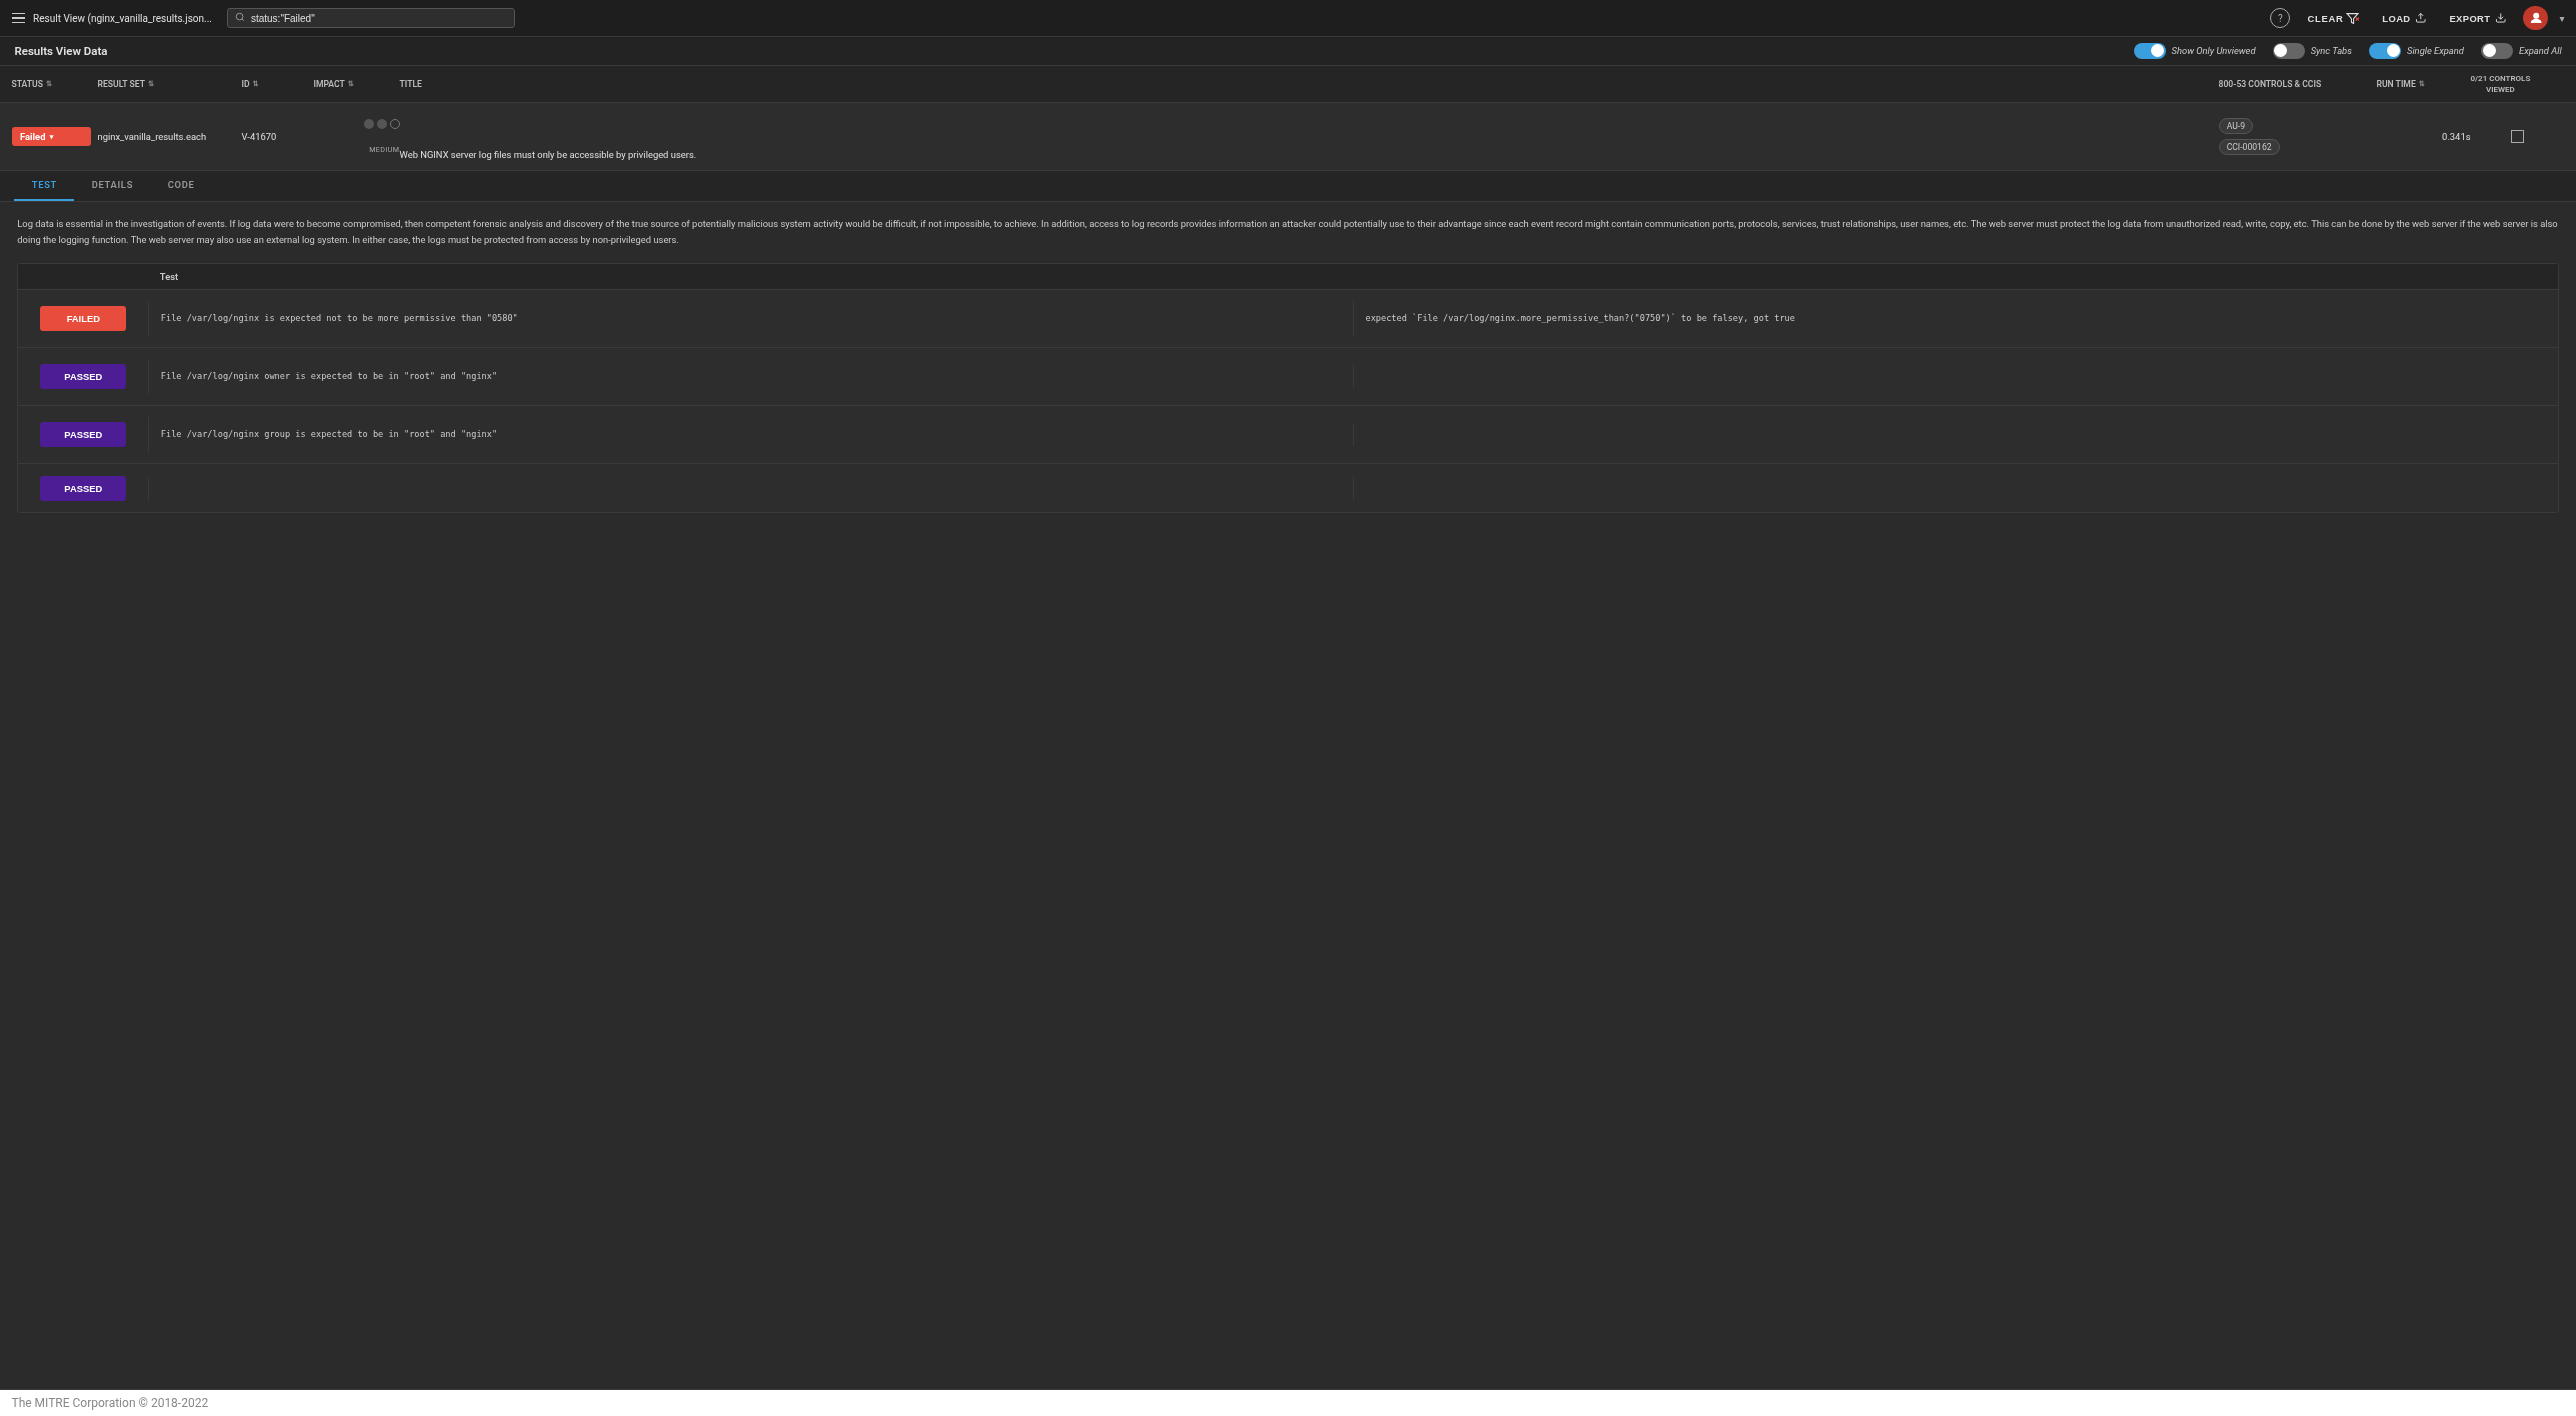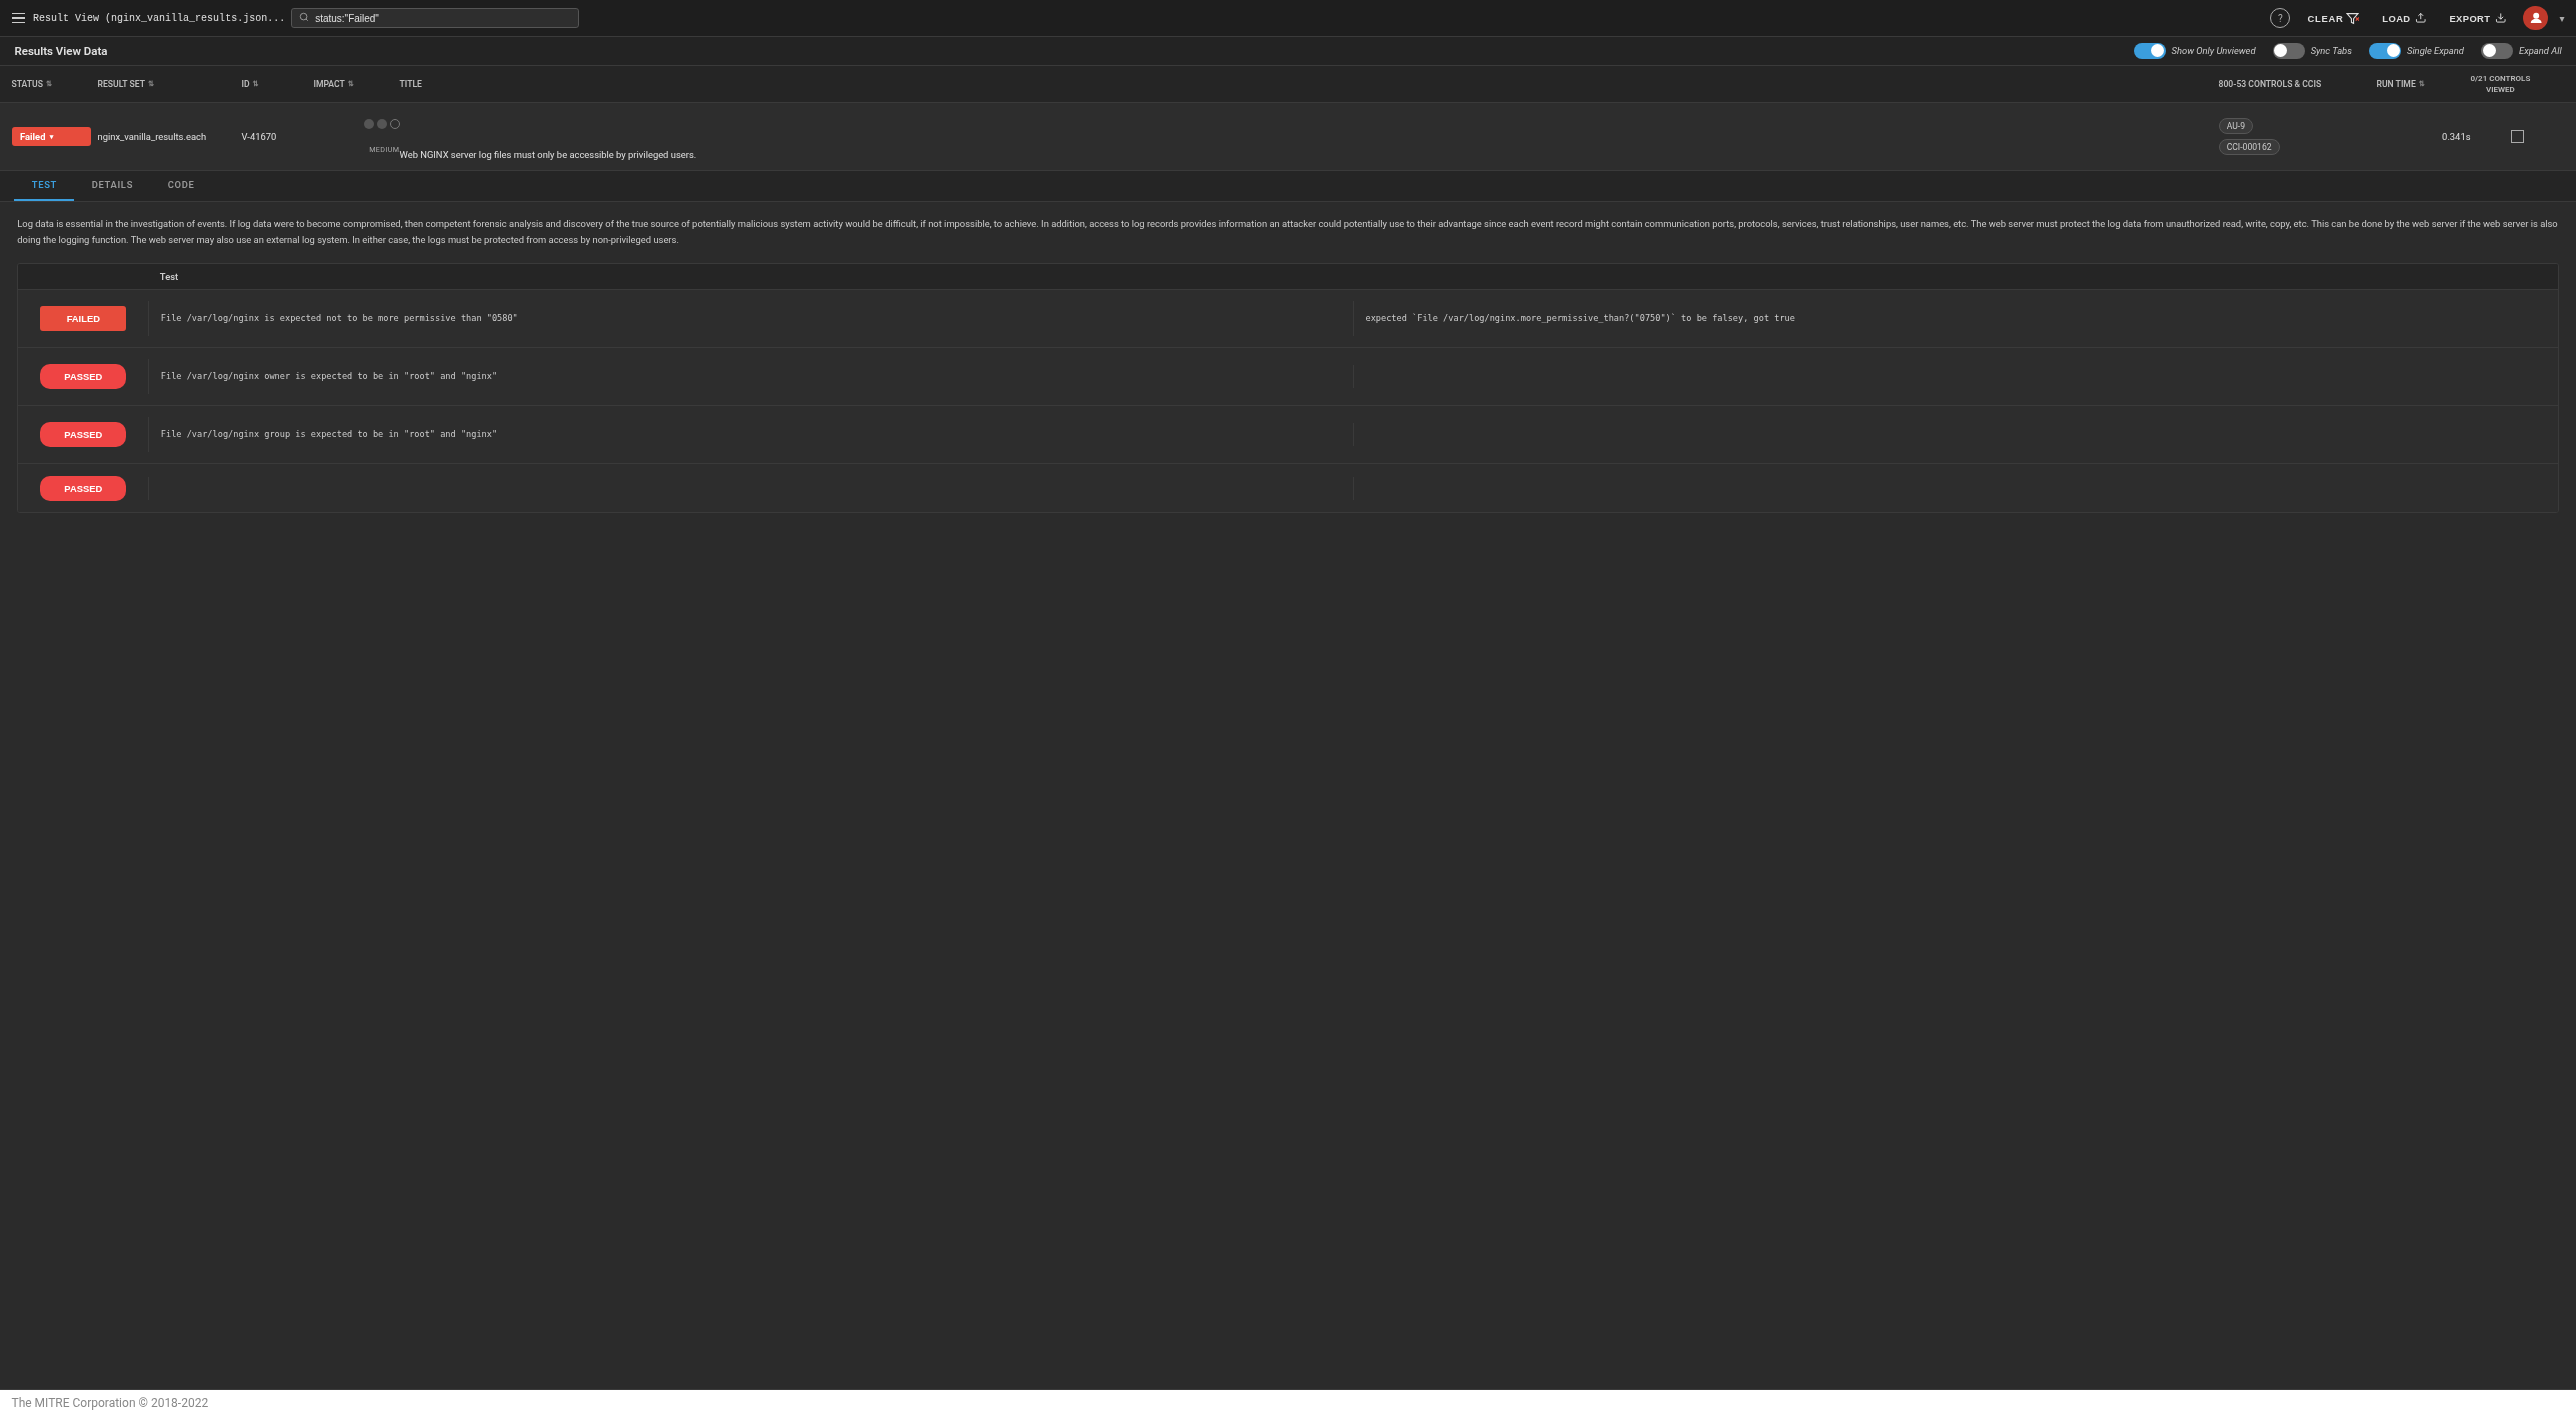--- a/index.html
+++ b/index.html
@@ -32,23 +32,22 @@
     }
     .topbar-menu-icon span {
       display: block;
       width: 13px;
       height: 1.4px;
       background: #ccc;
     }
     .topbar-title {
       color: #e0e0e0;
       font-size: 10px;
-      margin-right: 6px;
+      margin-right: 15px;
       white-space: nowrap;
-      font-family: Liberation Mono, monospace;
     }
     .topbar-search {
       display: flex;
       align-items: center;
       background: #2e2e2e;
       border: 0.7px solid #555;
       border-radius: 2.9px;
       padding: 2.9px 7.2px;
       flex: 1;
       max-width: 288px;
@@ -352,21 +351,21 @@
       padding: 7.2px 14.4px;
       border-radius: 2.9px;
       font-weight: 700;
       font-size: 9.4px;
       border: none;
       cursor: pointer;
       min-width: 86px;
       text-align: center;
     }
     .test-status-btn.failed { background: #e74c3c; color: #fff; }
-    .test-status-btn.passed { background: #ef4444; color: #fff; border-radius: 10px; }
+    .test-status-btn.passed { background: #4c1d95; color: #fff; }
     .test-cell {
       padding: 11.5px;
       font-family: monospace;
       font-size: 8.6px;
       color: #ccc;
       line-height: 1.5;
       border-left: 0.7px solid #3a3a3a;
     }
 
     

